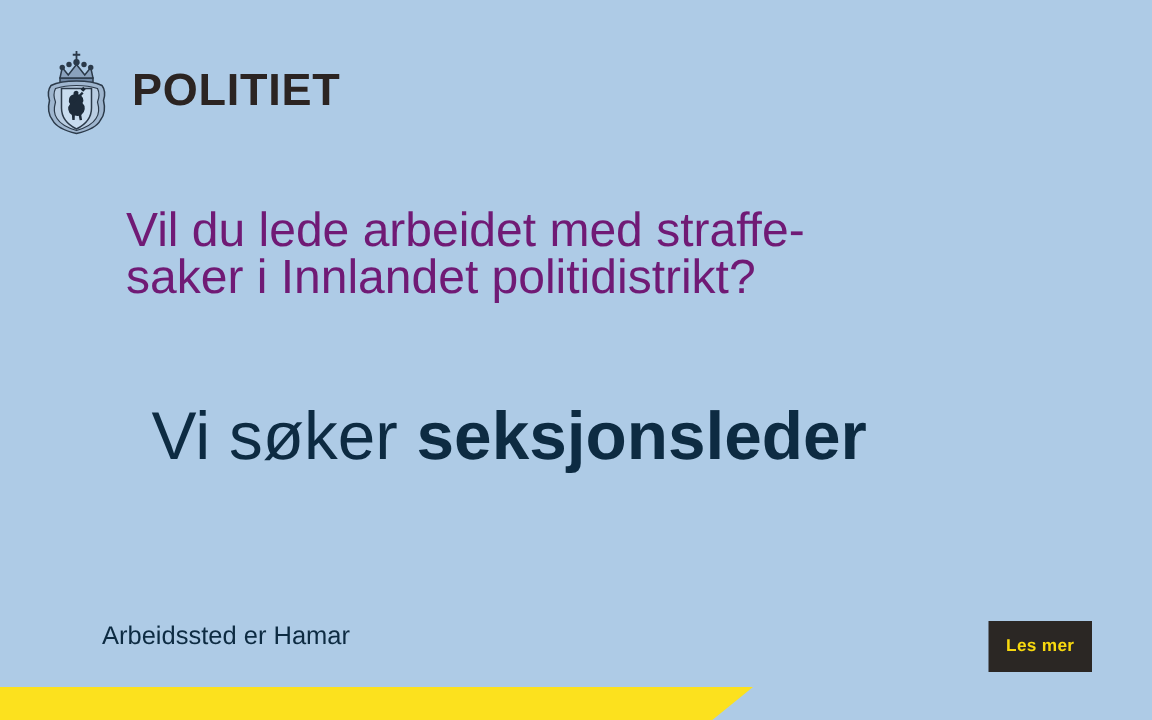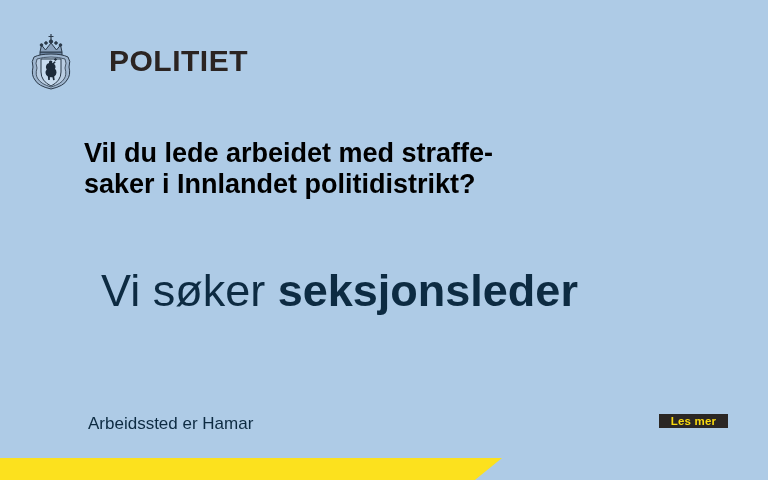--- a/index.html
+++ b/index.html
@@ -21,21 +21,21 @@
     overflow: hidden;
   }
 
   
   .logo-block {
     position: absolute;
     left: 25px;
     top: 32px;
     display: flex;
     align-items: center;
-    gap: 32px;
+    gap: 11px;
   }
   .crest {
     width: 52px;
     height: 58px;
     display: block;
   }
   .wordmark {
     font-family: "Liberation Sans", sans-serif;
     font-weight: bold;
     font-size: 30px;
@@ -44,56 +44,56 @@
     line-height: 1;
     white-space: nowrap;
   }
 
   
   .kicker {
     position: absolute;
     left: 84px;
     top: 138px;
     width: 560px;
-    font-size: 27px;
+    font-size: 32px;
     line-height: 31px;
-    color: #000000;
-    font-weight: bold;
+    color: #701a75;
+    font-weight: normal;
     white-space: pre-line;
   }
   .headline {
     position: absolute;
     left: 101px;
     top: 265px;
     font-size: 45px;
     line-height: 52px;
     color: #0d2b42;
     font-weight: normal;
     white-space: nowrap;
   }
   .headline .strong {
     font-weight: bold;
   }
   .location {
     position: absolute;
-    left: 88px;
+    left: 68px;
     top: 412px;
     font-size: 17px;
     line-height: 24px;
     color: #0d2b42;
     white-space: nowrap;
   }
 
   
   .cta {
     position: absolute;
     left: 659px;
     top: 414px;
     width: 69px;
-    height: 14px;
+    height: 34px;
     background: #2b2724;
     color: #f8d90f;
     border: none;
     font-family: "Liberation Sans", sans-serif;
     font-weight: bold;
     font-size: 11.5px;
     letter-spacing: 0.2px;
     display: flex;
     align-items: center;
     justify-content: center;

